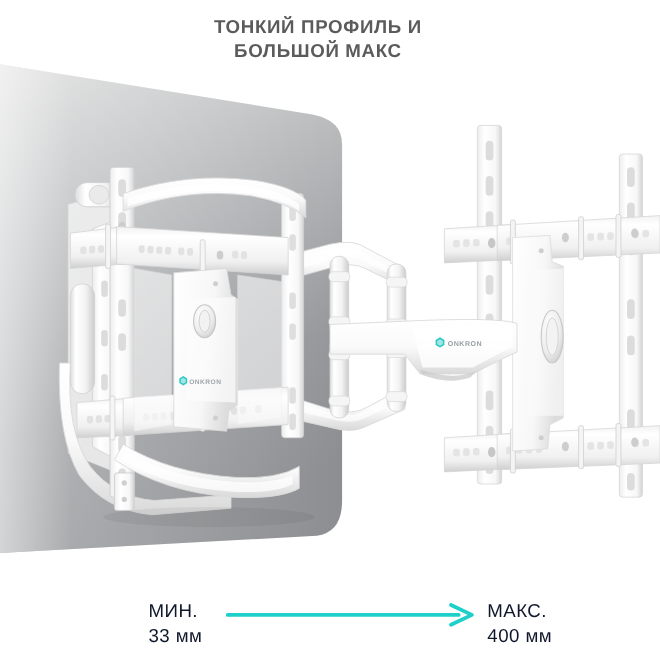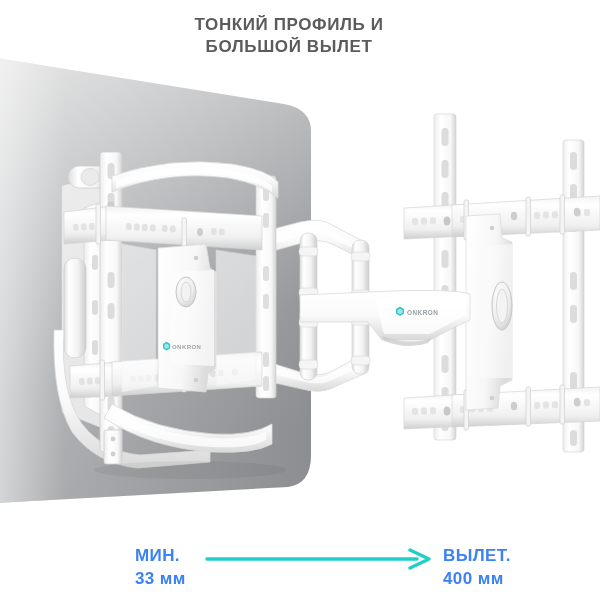--- a/index.html
+++ b/index.html
@@ -24,23 +24,23 @@
     line-height:22px;
     padding-right:22px;
     box-sizing:border-box;
   }
   .title .l2{display:block;}
 
   
   .caption{position:absolute;left:0;top:540px;width:600px;height:60px;}
   .cap-block{
     position:absolute;
-    color:#3b82f6;
+    color:#0f172a;
     font-size:17px;
-    font-weight:bold;
+    font-weight:normal;
     line-height:23px;
     letter-spacing:0.4px;
   }
   .cap-min{left:135px;top:4px;}
   .cap-max{left:443px;top:4px;}
   .arrow-wrap{position:absolute;left:205px;top:548px;width:230px;height:22px;}
 
   
   svg#scene{position:absolute;left:0;top:0;width:600px;height:600px;}
 </style>
@@ -392,32 +392,32 @@
         <path d="M 122 244 L 156 250 L 156 386 L 122 392 Z" fill="#fbfbfb" stroke="#ededed" stroke-width="0.6"></path>
         <path d="M 216 250 L 256 256 L 256 380 L 216 386 Z" fill="#fafafa" stroke="#ececec" stroke-width="0.6"></path>
       </g>
     </g>
 
     <ellipse cx="190" cy="470" rx="96" ry="9" fill="#000000" opacity="0.05"></ellipse>
   </svg>
 
   <div class="title">
     <span>ТОНКИЙ ПРОФИЛЬ И</span>
-    <span class="l2">БОЛЬШОЙ ВЫЛЕТ</span>
+    <span class="l2">БОЛЬШОЙ МАКС</span>
   </div>
 
   <div class="caption">
 
     <div class="cap-block cap-min">
       <div>МИН.</div>
       <div>33 мм</div>
     </div>
 
     <div class="cap-block cap-max">
-      <div>ВЫЛЕТ.</div>
+      <div>МАКС.</div>
       <div>400 мм</div>
     </div>
   </div>
 
   <div class="arrow-wrap">
     <svg viewBox="0 0 230 22" width="230" height="22">
       <line x1="2" y1="11" x2="212" y2="11" stroke="#1ecfca" stroke-width="3.4" stroke-linecap="round"></line>
       <polyline points="205,2 224,11 205,20" fill="none" stroke="#1ecfca" stroke-width="3.4" stroke-linecap="round" stroke-linejoin="round"></polyline>
     </svg>
   </div>

